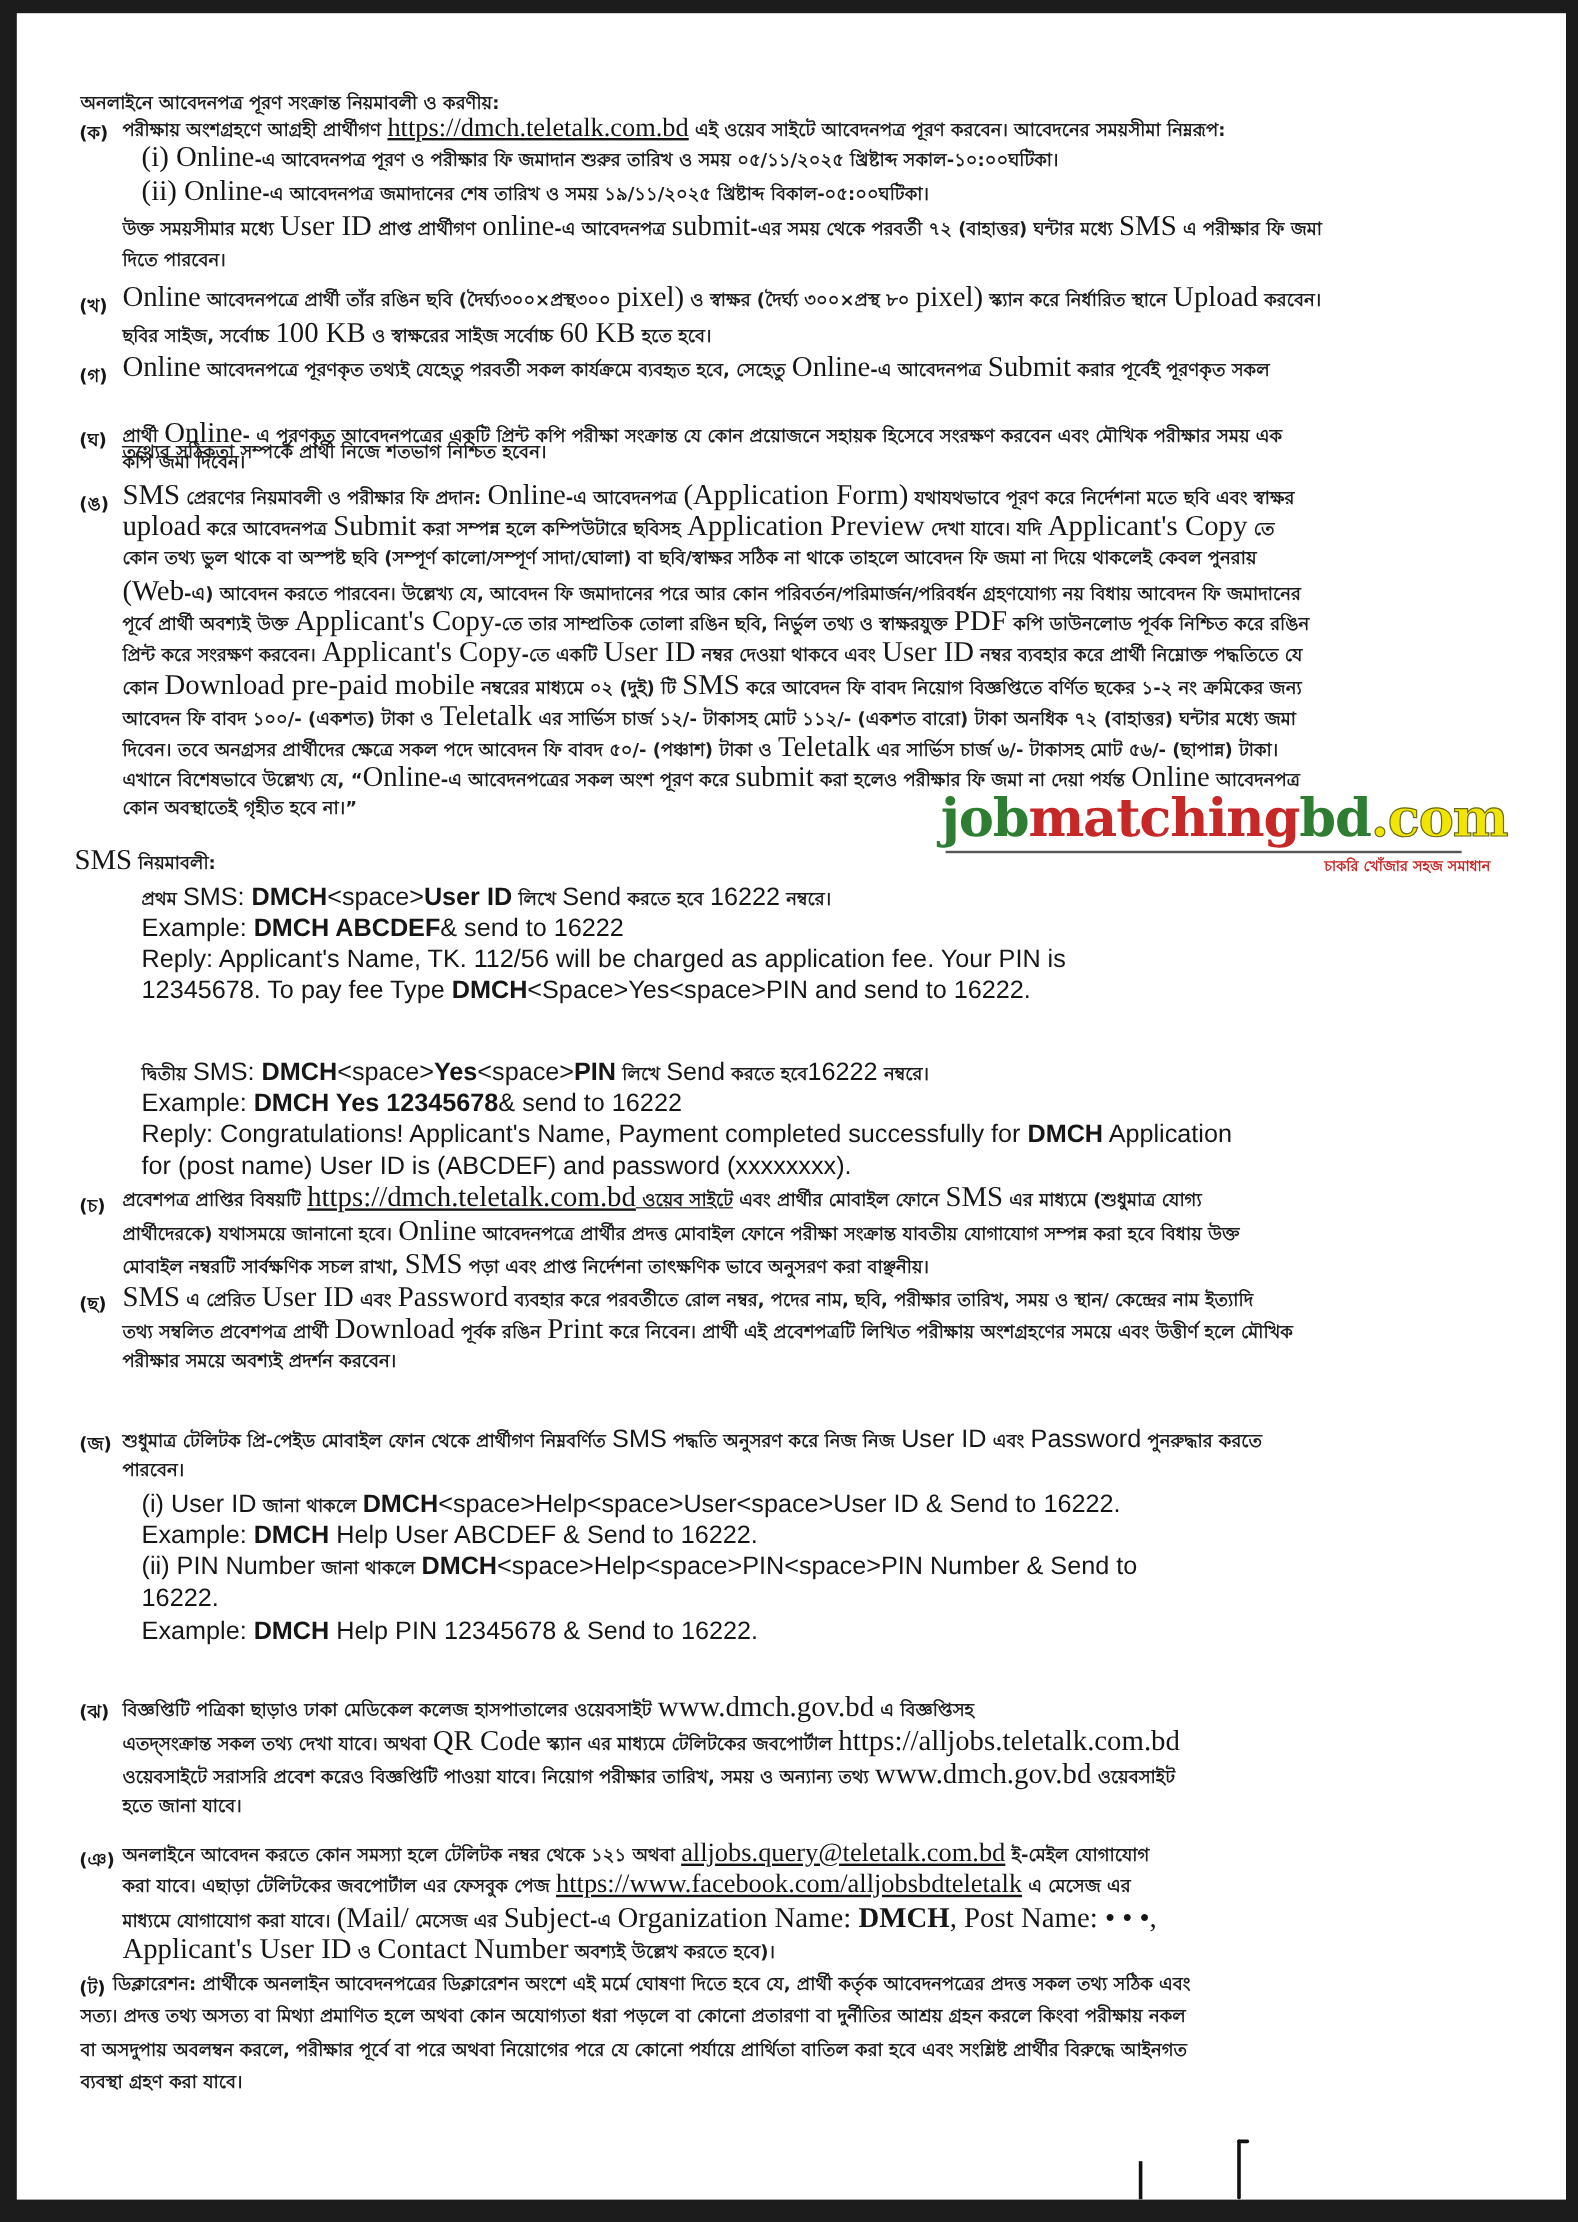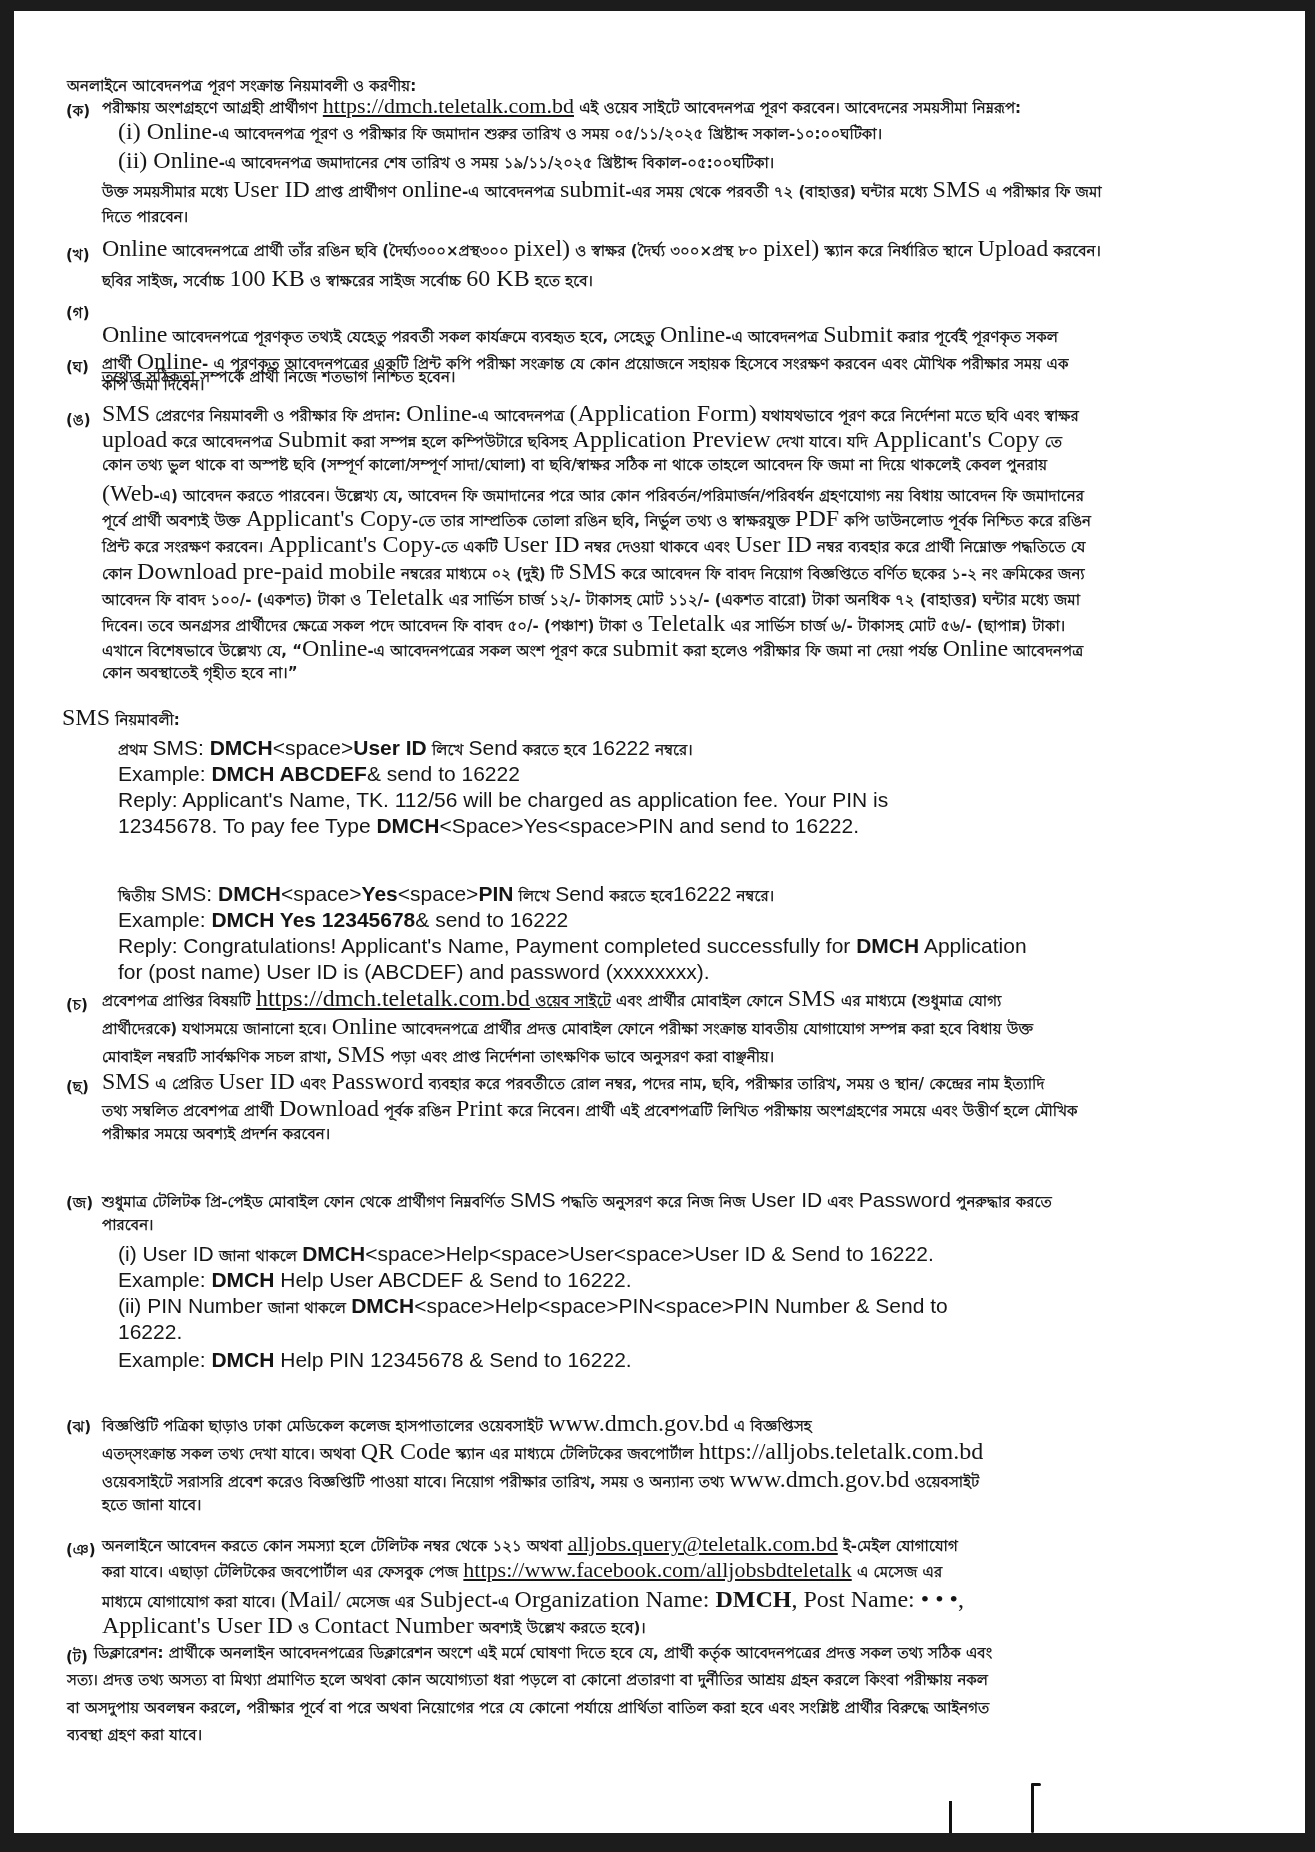--- a/index.html
+++ b/index.html
@@ -56,21 +56,21 @@
   </div>
 
   <div>
     <span class="marker" style="left:52px;top:232px;">(খ)</span>
     <div class="line" style="left:88px;top:225px;"><span class="en">Online</span><span class="bn"> আবেদনপত্রে প্রার্থী তাঁর রঙিন ছবি (দৈর্ঘ্য৩০০×প্রস্থ৩০০ </span><span class="en">pixel)</span><span class="bn"> ও স্বাক্ষর (দৈর্ঘ্য ৩০০×প্রস্থ ৮০ </span><span class="en">pixel)</span><span class="bn">  স্ক্যান করে নির্ধারিত স্থানে </span><span class="en">Upload</span><span class="bn"> করবেন।</span></div>
     <div class="line" style="left:88px;top:255px;"><span class="bn">ছবির সাইজ, সর্বোচ্চ </span><span class="en">100 KB</span><span class="bn"> ও স্বাক্ষরের সাইজ সর্বোচ্চ </span><span class="en">60 KB</span><span class="bn"> হতে হবে।</span></div>
   </div>
 
   <div>
     <span class="marker" style="left:52px;top:290px;">(গ)</span>
-    <div class="line" style="left:88px;top:283px;margin-top:28px;"><span class="en">Online</span><span class="bn"> আবেদনপত্রে পূরণকৃত তথ্যই যেহেতু পরবর্তী সকল কার্যক্রমে ব্যবহৃত হবে, সেহেতু </span><span class="en">Online</span><span class="bn">-এ আবেদনপত্র </span><span class="en">Submit</span><span class="bn"> করার পূর্বেই পূরণকৃত সকল</span></div>
+    <div class="line" style="left:88px;top:283px;"><span class="en">Online</span><span class="bn"> আবেদনপত্রে পূরণকৃত তথ্যই যেহেতু পরবর্তী সকল কার্যক্রমে ব্যবহৃত হবে, সেহেতু </span><span class="en">Online</span><span class="bn">-এ আবেদনপত্র </span><span class="en">Submit</span><span class="bn"> করার পূর্বেই পূরণকৃত সকল</span></div>
     <div class="line" style="left:88px;top:315px;margin-top:43px;"><span class="bn">তথ্যের সঠিকতা সম্পর্কে প্রার্থী নিজে শতভাগ নিশ্চিত হবেন।</span></div>
   </div>
 
   <div>
     <span class="marker" style="left:52px;top:344px;">(ঘ)</span>
     <div class="line" style="left:88px;top:338px;"><span class="bn">প্রার্থী </span><span class="en">Online</span><span class="bn">- এ পূরণকৃত আবেদনপত্রের একটি প্রিন্ট কপি পরীক্ষা সংক্রান্ত যে কোন প্রয়োজনে সহায়ক হিসেবে সংরক্ষণ করবেন এবং মৌখিক পরীক্ষার সময় এক</span></div>
     <div class="line" style="left:88px;top:366px;"><span class="bn">কপি জমা দিবেন।</span></div>
   </div>
 
   <div>
@@ -81,20 +81,25 @@
     <div class="line" style="left:88px;top:470px;"><span class="en">(Web</span><span class="bn">-এ) আবেদন করতে পারবেন। উল্লেখ্য যে, আবেদন ফি জমাদানের পরে আর কোন পরিবর্তন/পরিমার্জন/পরিবর্ধন গ্রহণযোগ্য নয় বিধায় আবেদন ফি জমাদানের</span></div>
     <div class="line" style="left:88px;top:495px;"><span class="bn">পূর্বে প্রার্থী অবশ্যই উক্ত </span><span class="en">Applicant's Copy</span><span class="bn">-তে তার সাম্প্রতিক তোলা রঙিন ছবি, নির্ভুল তথ্য ও স্বাক্ষরযুক্ত </span><span class="en">PDF</span><span class="bn"> কপি ডাউনলোড পূর্বক নিশ্চিত করে রঙিন</span></div>
     <div class="line" style="left:88px;top:521px;"><span class="bn">প্রিন্ট করে সংরক্ষণ করবেন। </span><span class="en">Applicant's Copy</span><span class="bn">-তে একটি </span><span class="en">User ID</span><span class="bn"> নম্বর দেওয়া থাকবে এবং </span><span class="en">User ID</span><span class="bn"> নম্বর ব্যবহার করে প্রার্থী নিম্নোক্ত পদ্ধতিতে যে</span></div>
     <div class="line" style="left:88px;top:548px;"><span class="bn">কোন </span><span class="en">Download pre-paid mobile</span><span class="bn"> নম্বরের মাধ্যমে ০২ (দুই) টি </span><span class="en">SMS</span><span class="bn"> করে আবেদন ফি বাবদ নিয়োগ বিজ্ঞপ্তিতে বর্ণিত ছকের  ১-২ নং ক্রমিকের জন্য</span></div>
     <div class="line" style="left:88px;top:574px;"><span class="bn">আবেদন ফি বাবদ ১০০/- (একশত) টাকা ও </span><span class="en">Teletalk</span><span class="bn"> এর সার্ভিস চার্জ ১২/- টাকাসহ মোট ১১২/- (একশত বারো) টাকা অনধিক ৭২ (বাহাত্তর) ঘন্টার মধ্যে জমা</span></div>
     <div class="line" style="left:88px;top:600px;"><span class="bn">দিবেন। তবে অনগ্রসর প্রার্থীদের ক্ষেত্রে সকল পদে আবেদন ফি বাবদ ৫০/- (পঞ্চাশ) টাকা ও </span><span class="en">Teletalk</span><span class="bn"> এর সার্ভিস চার্জ ৬/- টাকাসহ মোট ৫৬/- (ছাপান্ন) টাকা।</span></div>
     <div class="line" style="left:88px;top:625px;"><span class="bn">এখানে বিশেষভাবে উল্লেখ্য যে, “</span><span class="en">Online</span><span class="bn">-এ আবেদনপত্রের সকল অংশ পূরণ করে </span><span class="en">submit</span><span class="bn"> করা হলেও পরীক্ষার ফি জমা না দেয়া পর্যন্ত </span><span class="en">Online</span><span class="bn"> আবেদনপত্র</span></div>
     <div class="line" style="left:88px;top:654px;"><span class="bn">কোন অবস্থাতেই গৃহীত হবে না।”</span></div>
   </div>
 
+  <div class="logo">
+    <div class="logo-main"><span class="g">job</span><span class="r">matching</span><span class="g">bd</span><span class="y">.com</span></div>
+    <div class="logo-rule"></div>
+    <div class="logo-tag">চাকরি খোঁজার সহজ সমাধান</div>
+  </div>
 
   <div>
     <div class="line" style="left:48px;top:694px;"><span class="en">SMS</span><span class="bn"> নিয়মাবলী:</span></div>
     <div class="line" style="left:104px;top:726px;"><span class="bn">প্রথম </span><span class="mono">SMS: </span><span class="mono b">DMCH</span><span class="mono">&lt;space&gt;</span><span class="mono b">User ID</span><span class="bn"> লিখে </span><span class="mono">Send</span><span class="bn"> করতে হবে </span><span class="mono">16222</span><span class="bn"> নম্বরে।</span></div>
     <div class="line" style="left:104px;top:752px;"><span class="mono">Example: </span><span class="mono b">DMCH ABCDEF</span><span class="mono">&amp; send to 16222</span></div>
     <div class="line" style="left:104px;top:778px;"><span class="mono">Reply: Applicant's Name, TK. 112/56 will be charged as application fee. Your PIN is</span></div>
     <div class="line" style="left:104px;top:804px;"><span class="mono">12345678. To pay fee Type </span><span class="mono b">DMCH</span><span class="mono">&lt;Space&gt;Yes&lt;space&gt;PIN and send to 16222.</span></div>
 
     <div class="line" style="left:104px;top:872px;"><span class="bn">দ্বিতীয় </span><span class="mono">SMS: </span><span class="mono b">DMCH</span><span class="mono">&lt;space&gt;</span><span class="mono b">Yes</span><span class="mono">&lt;space&gt;</span><span class="mono b">PIN</span><span class="bn"> লিখে </span><span class="mono">Send</span><span class="bn"> করতে হবে</span><span class="mono">16222</span><span class="bn"> নম্বরে।</span></div>
     <div class="line" style="left:104px;top:898px;"><span class="mono">Example: </span><span class="mono b">DMCH Yes 12345678</span><span class="mono">&amp; send to 16222</span></div>

